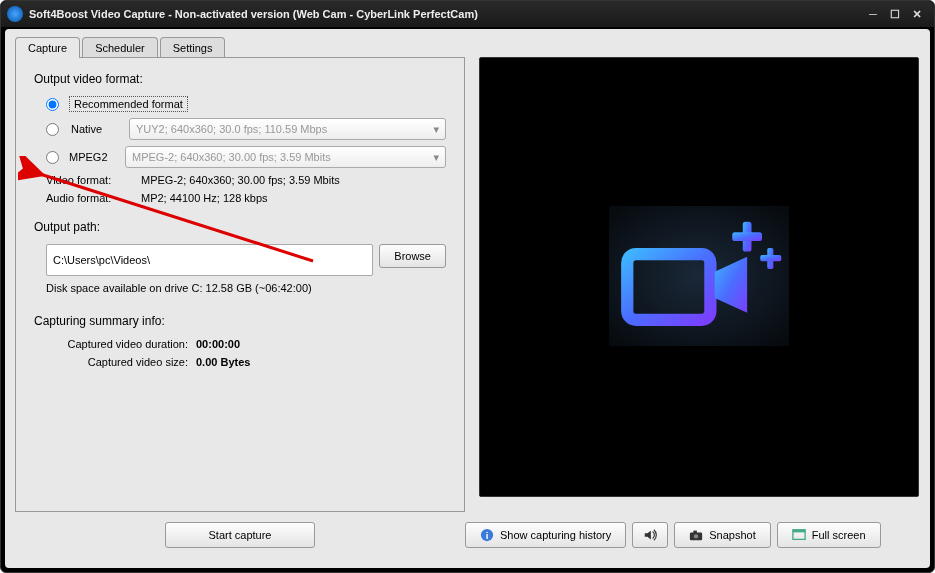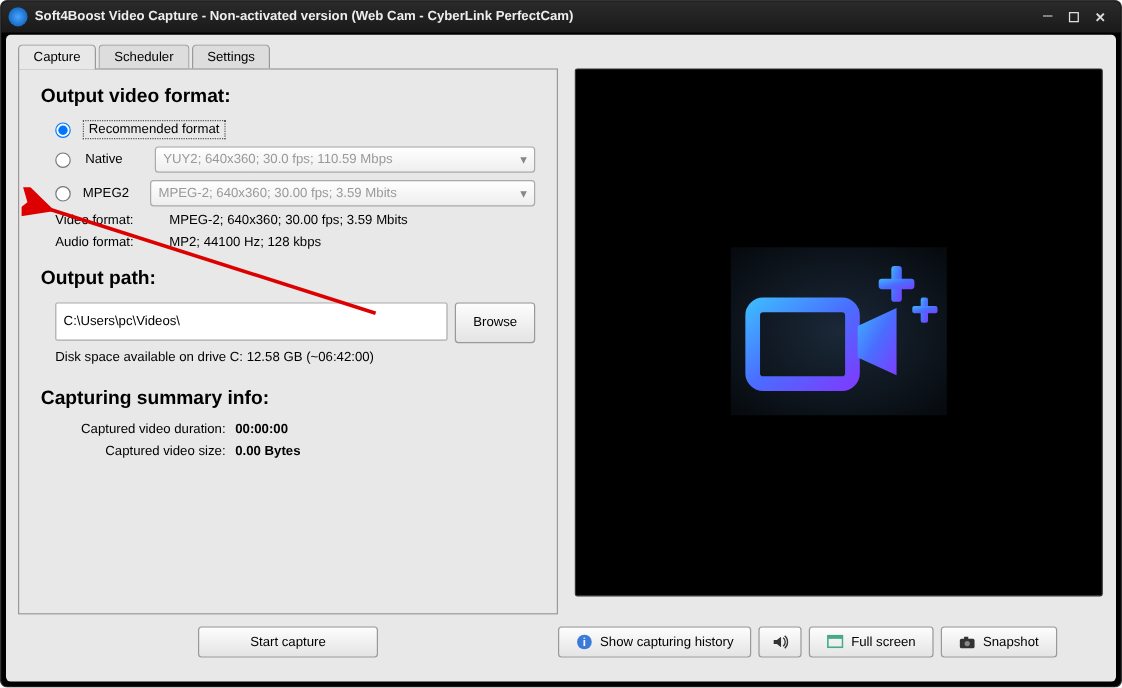--- a/index.html
+++ b/index.html
@@ -8,31 +8,31 @@
 .titlebar { height: 26px; background: linear-gradient(#2a2a2a,#1a1a1a); display: flex; align-items: center; padding: 0 6px; color: #eee; font-weight: bold; border-radius: 6px 6px 0 0; }
 .titlebar .app-icon { width: 16px; height: 16px; border-radius: 50%; background: radial-gradient(circle,#4aa3ff,#0055aa); margin-right: 6px; }
 .titlebar .title { flex: 1; }
 .titlebar .win-btn { width: 22px; height: 16px; display: inline-flex; align-items: center; justify-content: center; color: #ddd; cursor: pointer; }
 .content { position: absolute; top: 28px; left: 4px; right: 4px; bottom: 4px; background: #e8e8e8; border-radius: 4px; padding: 8px 12px 10px 10px; }
 .tabs { display: flex; gap: 0; }
 .tab { padding: 4px 12px; background: #ddd; border: 1px solid #999; border-bottom: none; border-radius: 4px 4px 0 0; margin-right: 2px; cursor: pointer; font-size: 11px; }
 .tab.active { background: #e8e8e8; position: relative; z-index: 2; }
 .tab-panel { border: 1px solid #999; border-top: 1px solid #999; margin-top: -1px; padding: 14px 18px; height: 455px; width: 450px; background: #e8e8e8; position: relative; }
 .main-area { display: flex; gap: 14px; }
-.section-label { font-weight: bold; margin-bottom: 10px; font-size: 16px; }
+.section-label { font-weight: normal; margin-bottom: 10px; font-size: 12px; }
 .radio-row { display: flex; align-items: center; margin: 6px 0 6px 12px; gap: 6px; }
 .radio-row input[type=radio] { margin-right: 4px; }
 .boxed { border: 1px dotted #555; padding: 1px 4px; }
 .combo { flex: 1; height: 22px; background: linear-gradient(#fff,#eee); border: 1px solid #aaa; border-radius: 3px; display: flex; align-items: center; padding: 0 6px; color: #999; font-size: 11px; position: relative; text-align: right; }
 .combo::after { content: "▾"; position: absolute; right: 6px; color: #888; }
 .info-row { display: flex; margin: 6px 0 6px 12px; }
 .info-row .k { width: 95px; }
 .output-path-row { display: flex; gap: 6px; margin: 6px 0 6px 12px; }
 .text-input { flex: 1; height: 32px; border: 1px solid #aaa; background: #fff; padding: 2px 6px; border-radius: 2px; }
-.btn { height: 34px; padding: 0 14px; background: linear-gradient(#fdfdfd,#e4e4e4); border: 1px solid #999; border-radius: 3px; cursor: pointer; font-size: 11px; display: inline-flex; align-items: center; justify-content: center; gap: 6px; }
+.btn { height: 24px; padding: 0 14px; background: linear-gradient(#fdfdfd,#e4e4e4); border: 1px solid #999; border-radius: 3px; cursor: pointer; font-size: 11px; display: inline-flex; align-items: center; justify-content: center; gap: 6px; }
 .summary-row { display: flex; margin: 6px 0 6px 12px; }
 .summary-row .k { width: 150px; text-align: right; padding-right: 8px; }
 .summary-row .v { font-weight: bold; }
 .preview { flex: 1; display: flex; flex-direction: column; }
 .preview-video { width: 440px; height: 440px; background: #000; border: 1px solid #333; border-radius: 2px; display: flex; align-items: center; justify-content: center; margin-top: 20px; }
 .preview-icon svg { width: 180px; height: 140px; }
 .bottom-bar { display: flex; margin-top: 10px; align-items: center; }
 .bottom-left { width: 450px; display: flex; }
 .bottom-left .btn { width: 150px; margin: 0 auto; height: 26px; }
 .bottom-right { flex: 1; display: flex; gap: 6px; justify-content: flex-start; width: 440px; }
@@ -161,29 +161,29 @@
           <span>Show capturing history</span>
         </button>
         <button class="btn" style="width:36px;padding:0">
           <span class="ic"><svg viewBox="0 0 16 16">
                 <path d="M2 6h3l4-3v10l-4-3H2z" fill="#333"></path>
                 <path d="M11 4a5 5 0 010 8M12.5 2a8 8 0 010 12" stroke="#333" fill="none" stroke-width="1.3"></path>
               </svg></span>
         </button>
         <button class="btn">
           <span class="ic"><svg viewBox="0 0 16 16">
-                <rect x="1" y="2" width="14" height="11" fill="none" stroke="#4a8" stroke-width="1.5"></rect>
-                <rect x="1" y="2" width="14" height="3" fill="#4a8"></rect>
-              </svg></span>
-          <span>Full screen</span>
-        </button>
-        <button class="btn">
-          <span class="ic"><svg viewBox="0 0 16 16">
                 <rect x="1" y="5" width="14" height="9" rx="1.5" fill="#333"></rect>
                 <circle cx="8" cy="9.5" r="2.5" fill="#888"></circle>
                 <rect x="5" y="3" width="4" height="3" fill="#333"></rect>
               </svg></span>
           <span>Snapshot</span>
+        </button>
+        <button class="btn">
+          <span class="ic"><svg viewBox="0 0 16 16">
+                <rect x="1" y="2" width="14" height="11" fill="none" stroke="#4a8" stroke-width="1.5"></rect>
+                <rect x="1" y="2" width="14" height="3" fill="#4a8"></rect>
+              </svg></span>
+          <span>Full screen</span>
         </button>
       </div>
     </div>
   </div>
 </div>
 
 </body></html>

